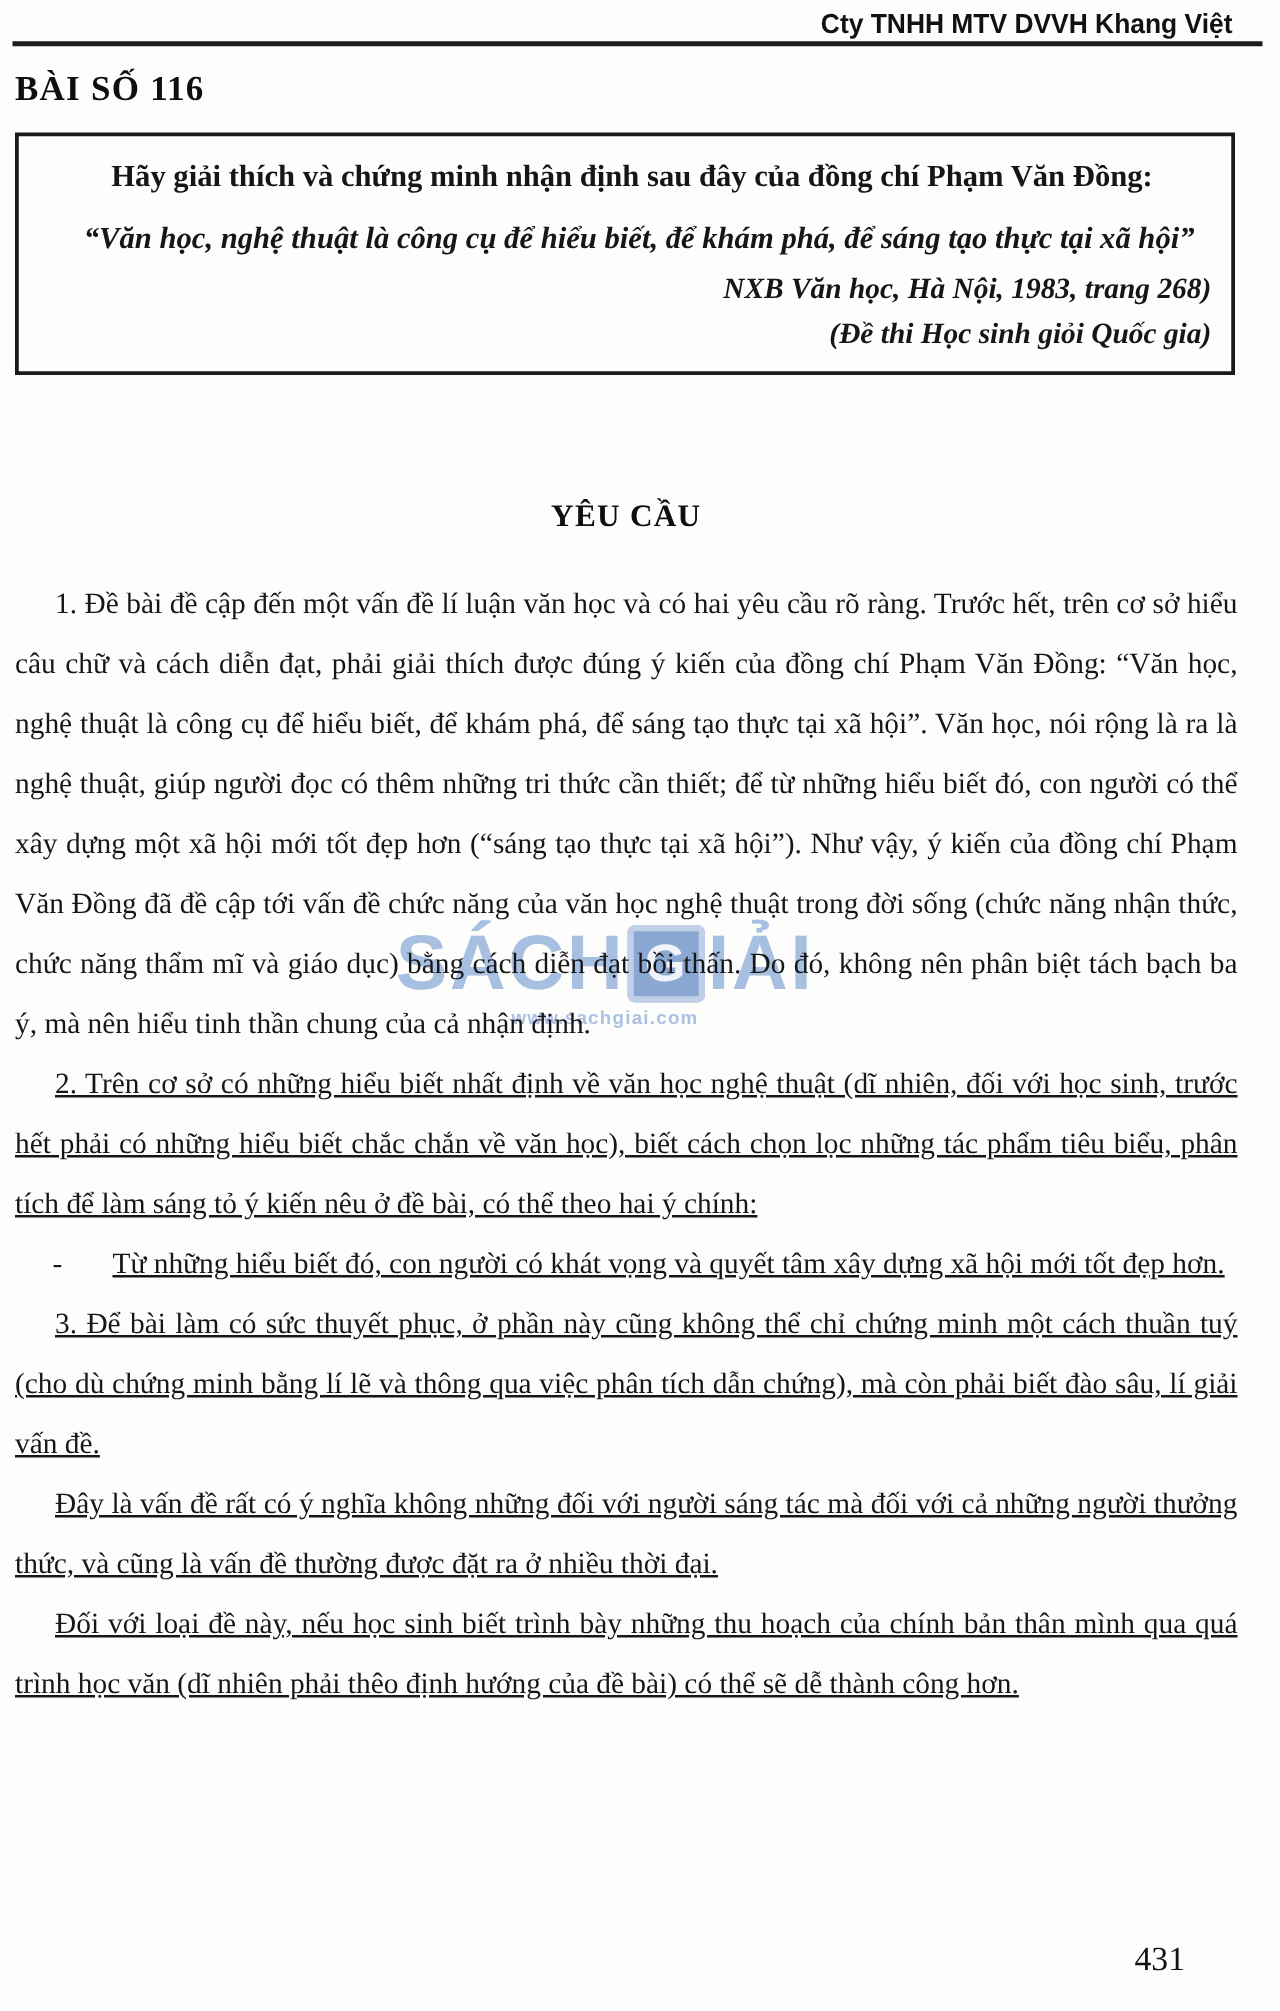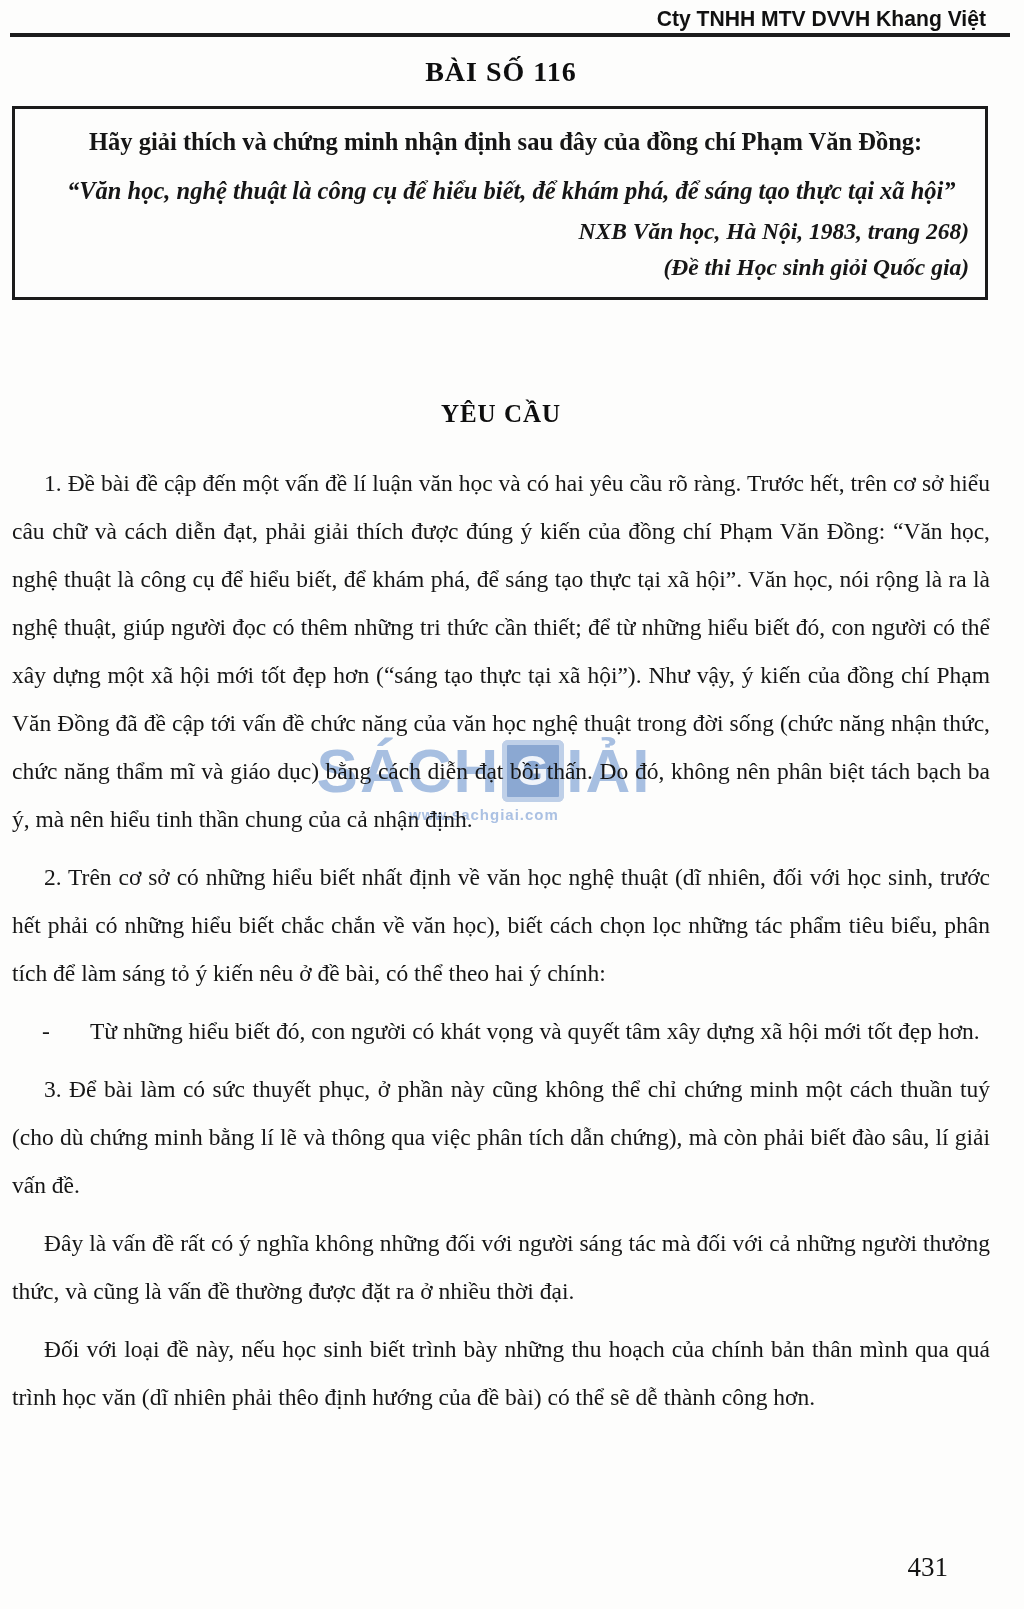--- a/index.html
+++ b/index.html
@@ -23,21 +23,21 @@
     font-weight:bold;font-size:22px;letter-spacing:0px;
     color:#111;
     transform:scaleX(0.96);transform-origin:right;
   }
   .hdr-rule{
     position:absolute;top:33px;left:10px;width:1000px;
     border-top:4px solid #1c1c1c;
   }
   .lesson-title{
     position:absolute;top:56px;left:12px;width:978px;
-    text-align:center;font-weight:bold;font-size:28px;
+    text-align:left;font-weight:bold;font-size:28px;
     letter-spacing:1px;color:#0e0e0e;
   }
   
   .qbox{
     position:absolute;top:106px;left:12px;width:938px;
     border:3px solid #1b1b1b;
     padding:10px 16px 12px 16px;
     background:transparent;
   }
   .qbox p{margin:0;}
@@ -62,21 +62,21 @@
     letter-spacing:1px;color:#0e0e0e;
   }
   
   .main{
     position:absolute;top:459px;left:12px;width:978px;
     font-size:23.5px;line-height:48px;
     text-align:justify;
     z-index:1;
   }
   .main p{margin:0 0 0 0;}
-  .main p + p{margin-top:10px;}
+  .main p + p{margin-top:0;text-decoration:underline;}
   .para{text-indent:32px;}
   .bullet{text-indent:30px;}
   .bullet .bullet-marker{
     display:inline-block;width:48px;text-indent:0;
   }
   
   .wm{
     position:absolute;top:738px;left:0;width:968px;
     text-align:center;z-index:0;
     font-family:"Liberation Sans","DejaVu Sans",sans-serif;

